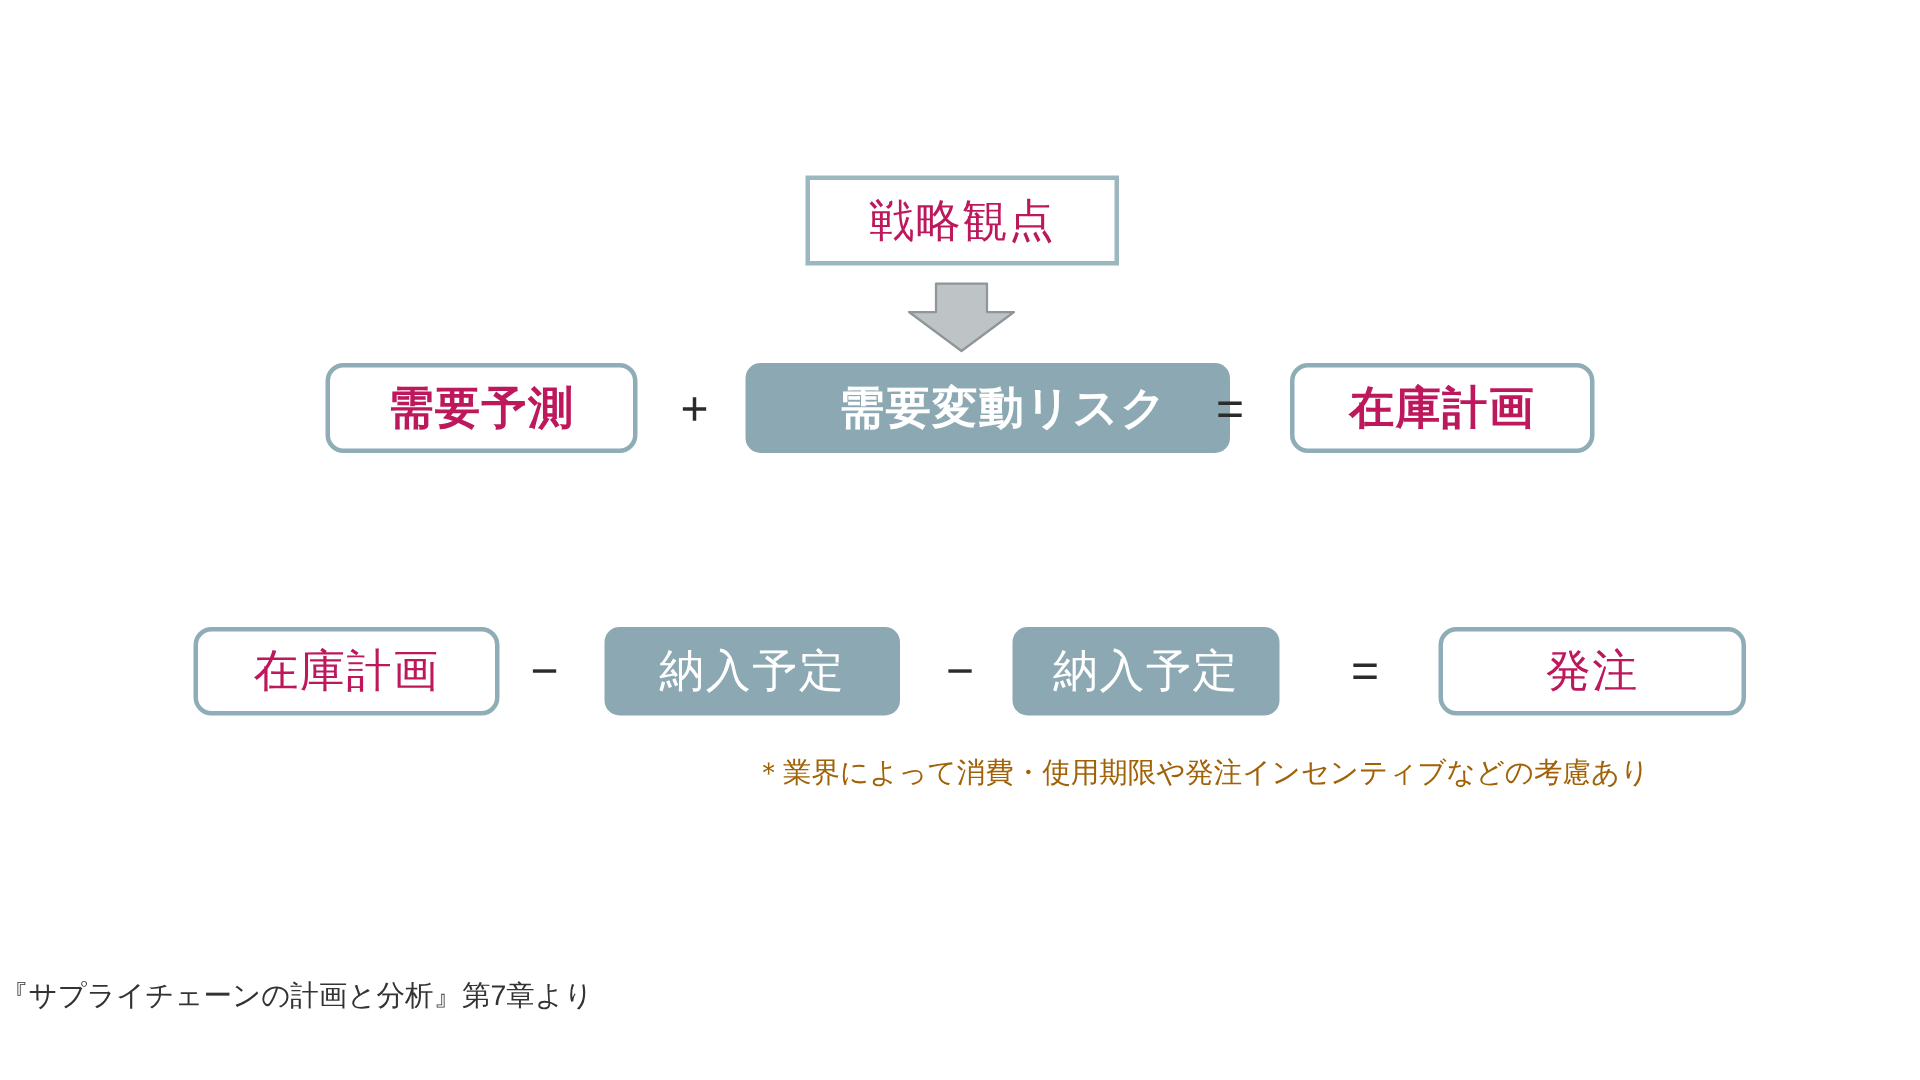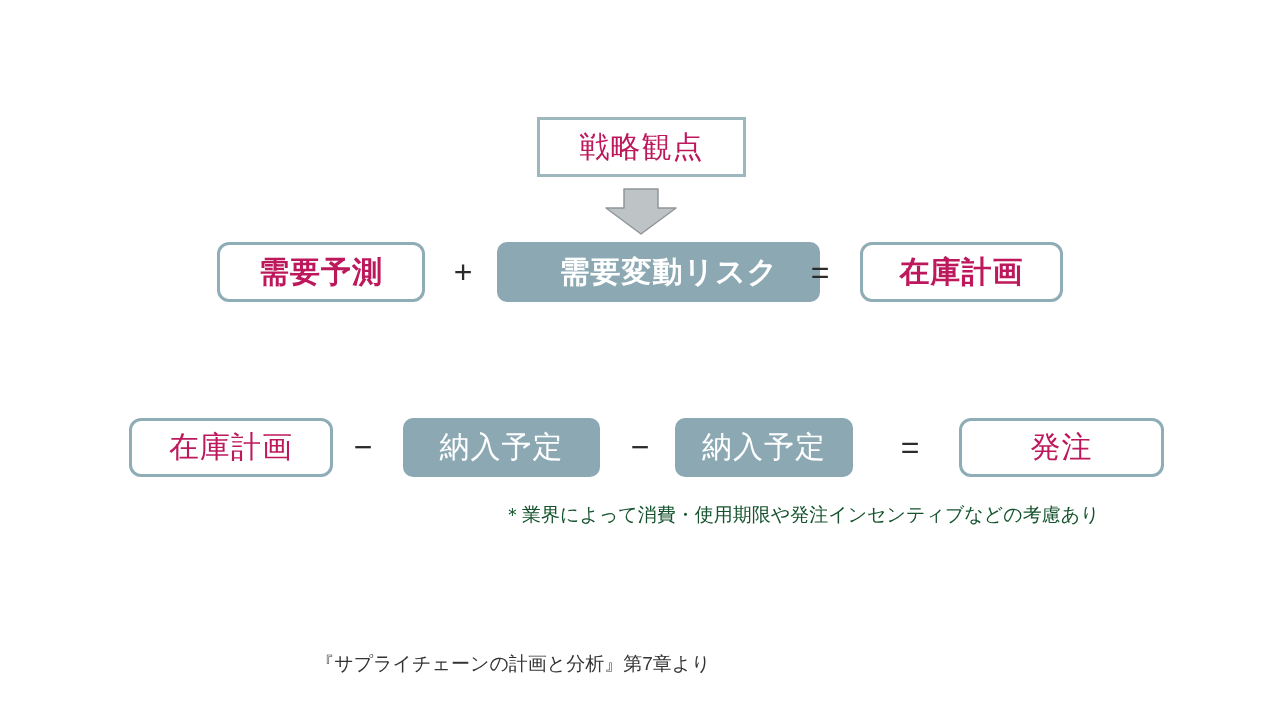--- a/index.html
+++ b/index.html
@@ -68,29 +68,29 @@
   #r2-op2  { left: 618px; top: 418px; height: 59px; }
   #r2-box3 { left: 675px; width: 178px; }
   #r2-op3  { left: 888px; top: 418px; height: 59px; }
   #r2-box4 { left: 943px; width: 205px; margin-left: 16px; }
   
   #note {
     position: absolute;
     left: 503px;
     top: 502px;
     font-size: 19px;
-    color: #14532d;
+    color: #a16207;
     white-space: nowrap;
   }
   #footer {
     position: absolute;
     left: 0;
     top: 651px;
     width: 1026px;
-    text-align: center;
+    text-align: left;
     font-size: 19px;
     color: #333333;
     white-space: nowrap;
   }
 </style>
 </head>
 <body>
 
 <div id="canvas">
 

